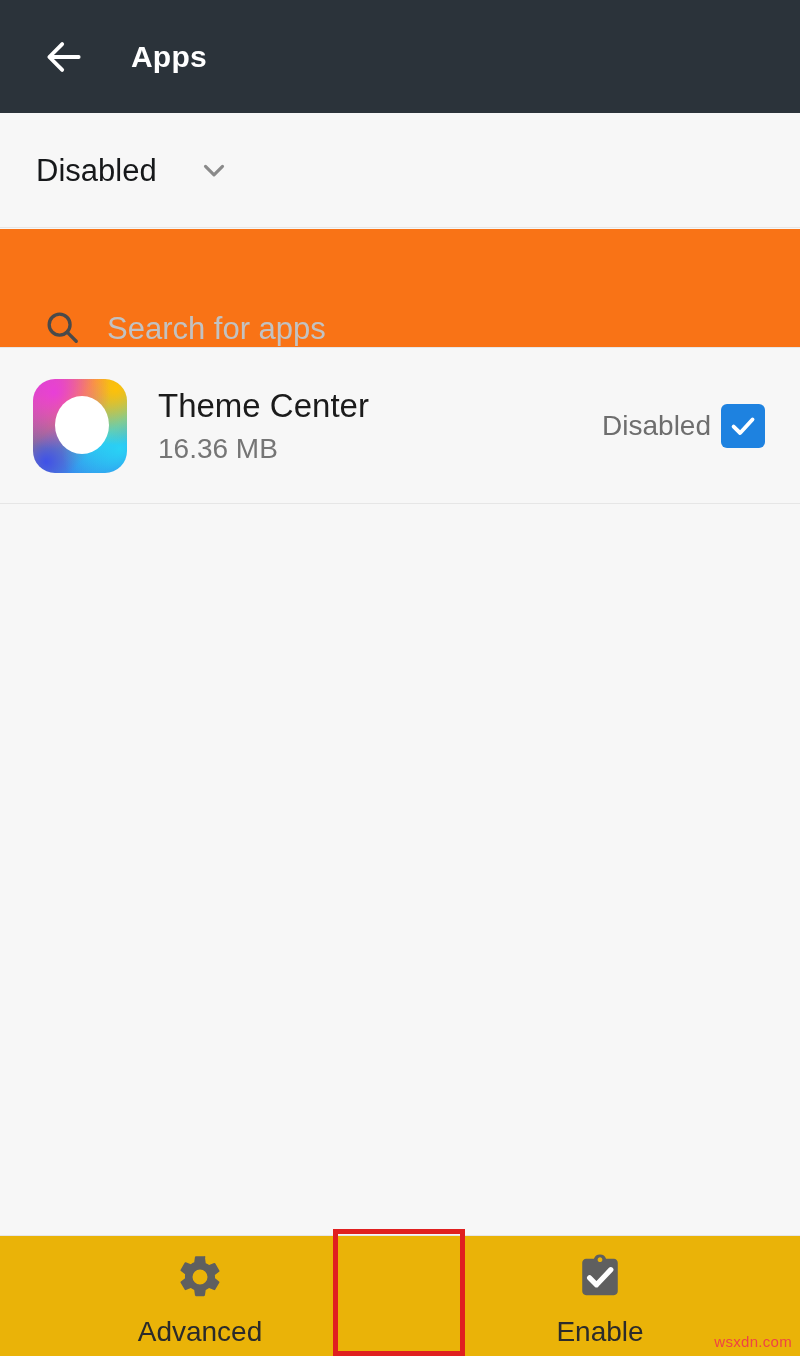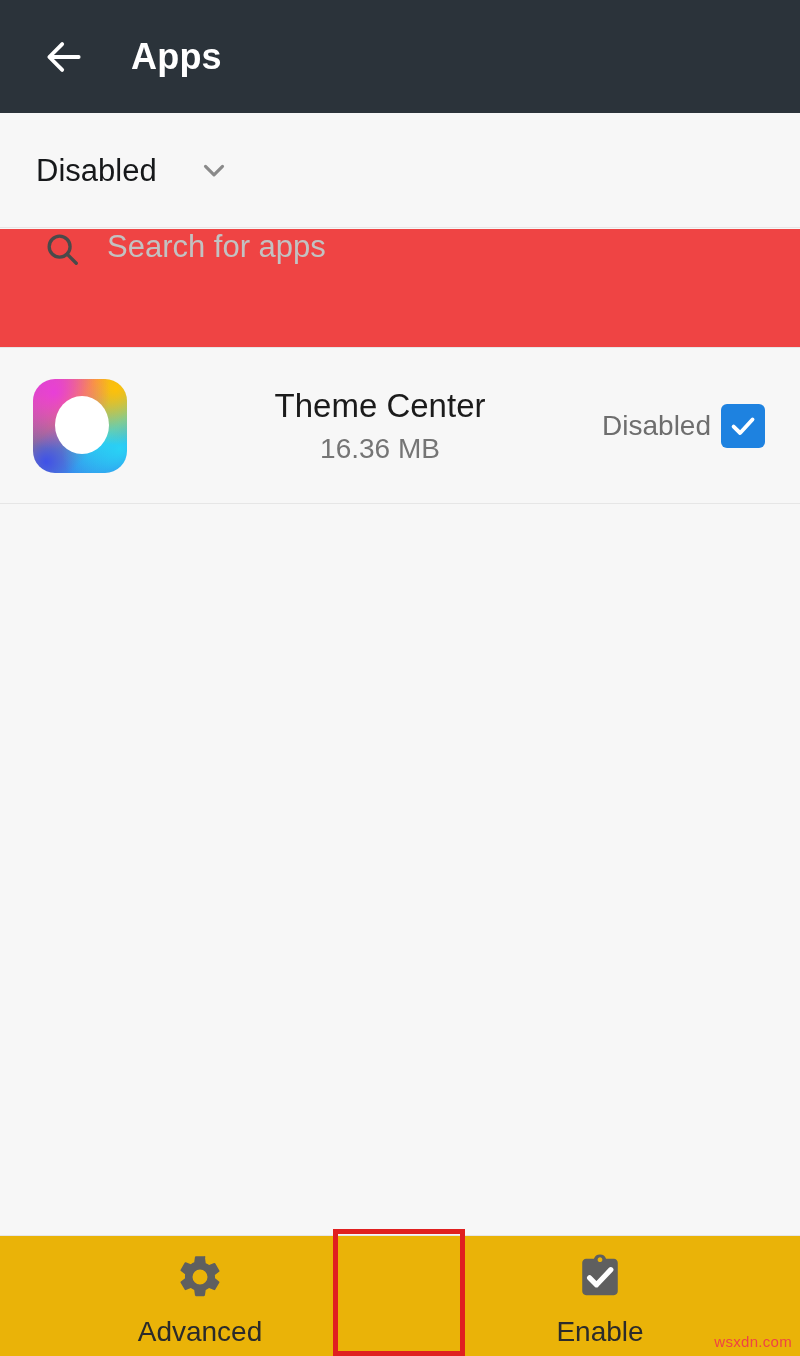--- a/index.html
+++ b/index.html
@@ -30,21 +30,21 @@
     height: 64px;
     margin-left: 32px;
     display: flex;
     align-items: center;
     justify-content: center;
     flex: 0 0 auto;
   }
   .back-btn svg { display: block; }
   .appbar-title {
     color: #ffffff;
-    font-size: 36px;
+    font-size: 30px;
     font-weight: bold;
     letter-spacing: 0.2px;
     margin-left: 35px;
     line-height: 1;
   }
 
   
   .filter-row {
     position: absolute;
     top: 113px; left: 0;
@@ -67,24 +67,24 @@
     display: flex;
     align-items: center;
   }
 
   
   .search-row {
     position: absolute;
     top: 229px; left: 0;
     width: 800px;
     height: 119px;
-    background: #ef4444;
+    background: #f97316;
     border-bottom: 1px solid #e6e6e6;
     display: flex;
-    align-items: flex-start;
+    align-items: flex-end;
     box-sizing: border-box;
   }
   .search-icon-wrap {
     margin-left: 42px;
     display: flex;
     align-items: center;
     justify-content: center;
     width: 40px;
     height: 40px;
   }
@@ -102,21 +102,20 @@
   .search-input::placeholder {
     color: #c2c2c2;
     opacity: 1;
   }
 
   
   .app-list {
     position: absolute;
     top: 349px; left: 0;
     width: 659px;
-    text-align: center;
   }
   .app-row {
     height: 155px;
     width: 800px;
     box-sizing: border-box;
     border-bottom: 1px solid #e6e6e6;
     display: flex;
     align-items: center;
     background: #f7f7f7;
   }

